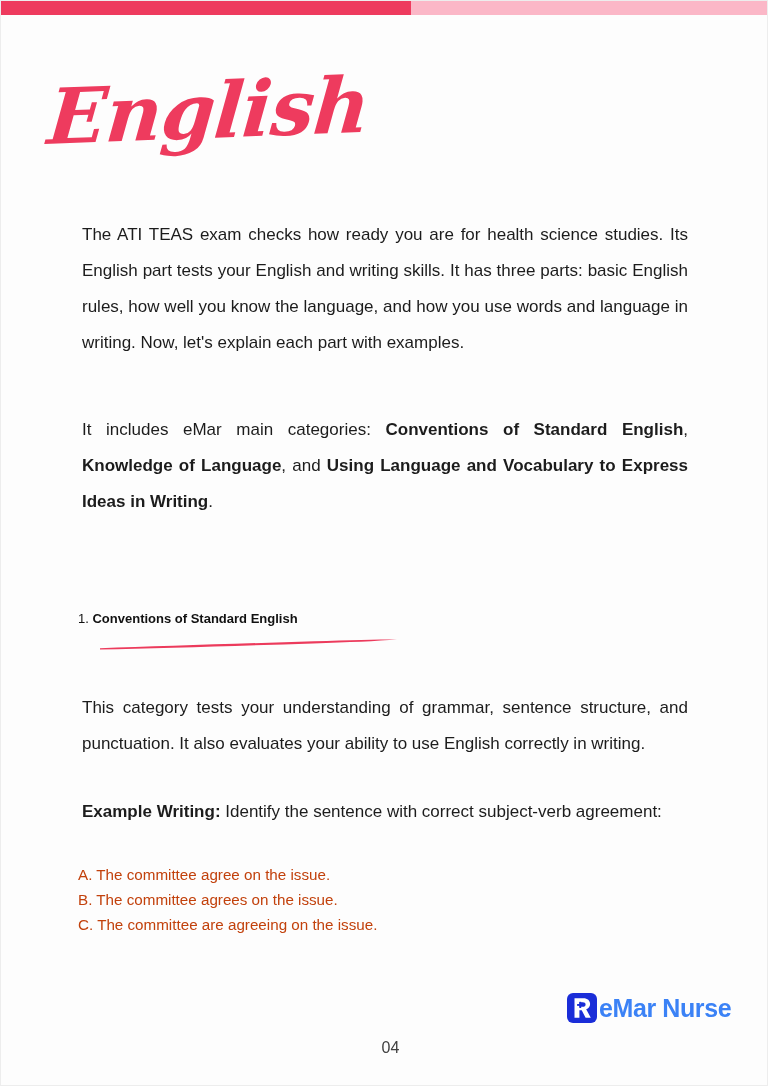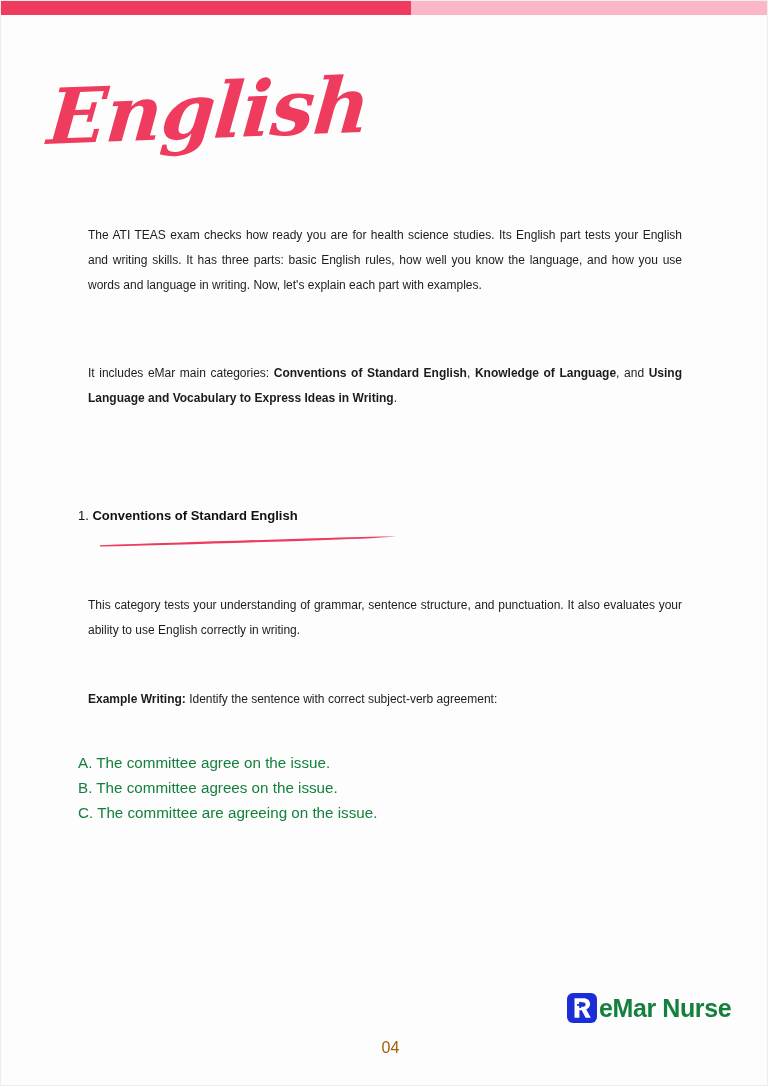--- a/index.html
+++ b/index.html
@@ -67,24 +67,24 @@
 
   
   .content {
     position: absolute;
     left: 77px;
     top: 212px;
     width: 614px;
   }
 
   p.body-text {
-    margin: 10px;
+    margin: 4px;
     color: #1c1c1c;
-    font-size: 12px;
-    line-height: 25px;
+    font-size: 17px;
+    line-height: 36px;
     text-align: justify;
     text-justify: inter-word;
   }
 
   .gap-1 { height: 43px; }
   .gap-2 { height: 82px; }
   .gap-3 { height: 35px; }
   .gap-4 { height: 24px; }
   .gap-5 { height: 28px; }
 
@@ -118,21 +118,21 @@
     overflow: visible;
   }
 
   
   .options {
     margin: 0;
     padding: 0;
     list-style: none;
   }
   .options li {
-    color: #15803d;
+    color: #c2410c;
     font-size: 15.2px;
     line-height: 25.2px;
     white-space: nowrap;
   }
 
   strong { font-weight: 700; }
 
   
   .logo {
     position: absolute;
@@ -152,35 +152,35 @@
   }
   .logo-mark svg {
     position: absolute;
     left: 0;
     top: 0;
   }
   .logo-text {
     margin-left: 2px;
     font-size: 25px;
     font-weight: 700;
-    color: #15803d;
+    color: #3b82f6;
     letter-spacing: -0.4px;
     line-height: 30px;
     white-space: nowrap;
   }
 
   
   .page-number {
     position: absolute;
     left: 0;
     right: 0;
     top: 1038px;
     text-align: center;
     font-size: 16px;
-    color: #a16207;
+    color: #404040;
     margin-left: 13px;
   }
 </style>
 </head>
 <body>
 
 <div class="page">
 
   <div class="banner">
     <div class="banner-left"></div>

